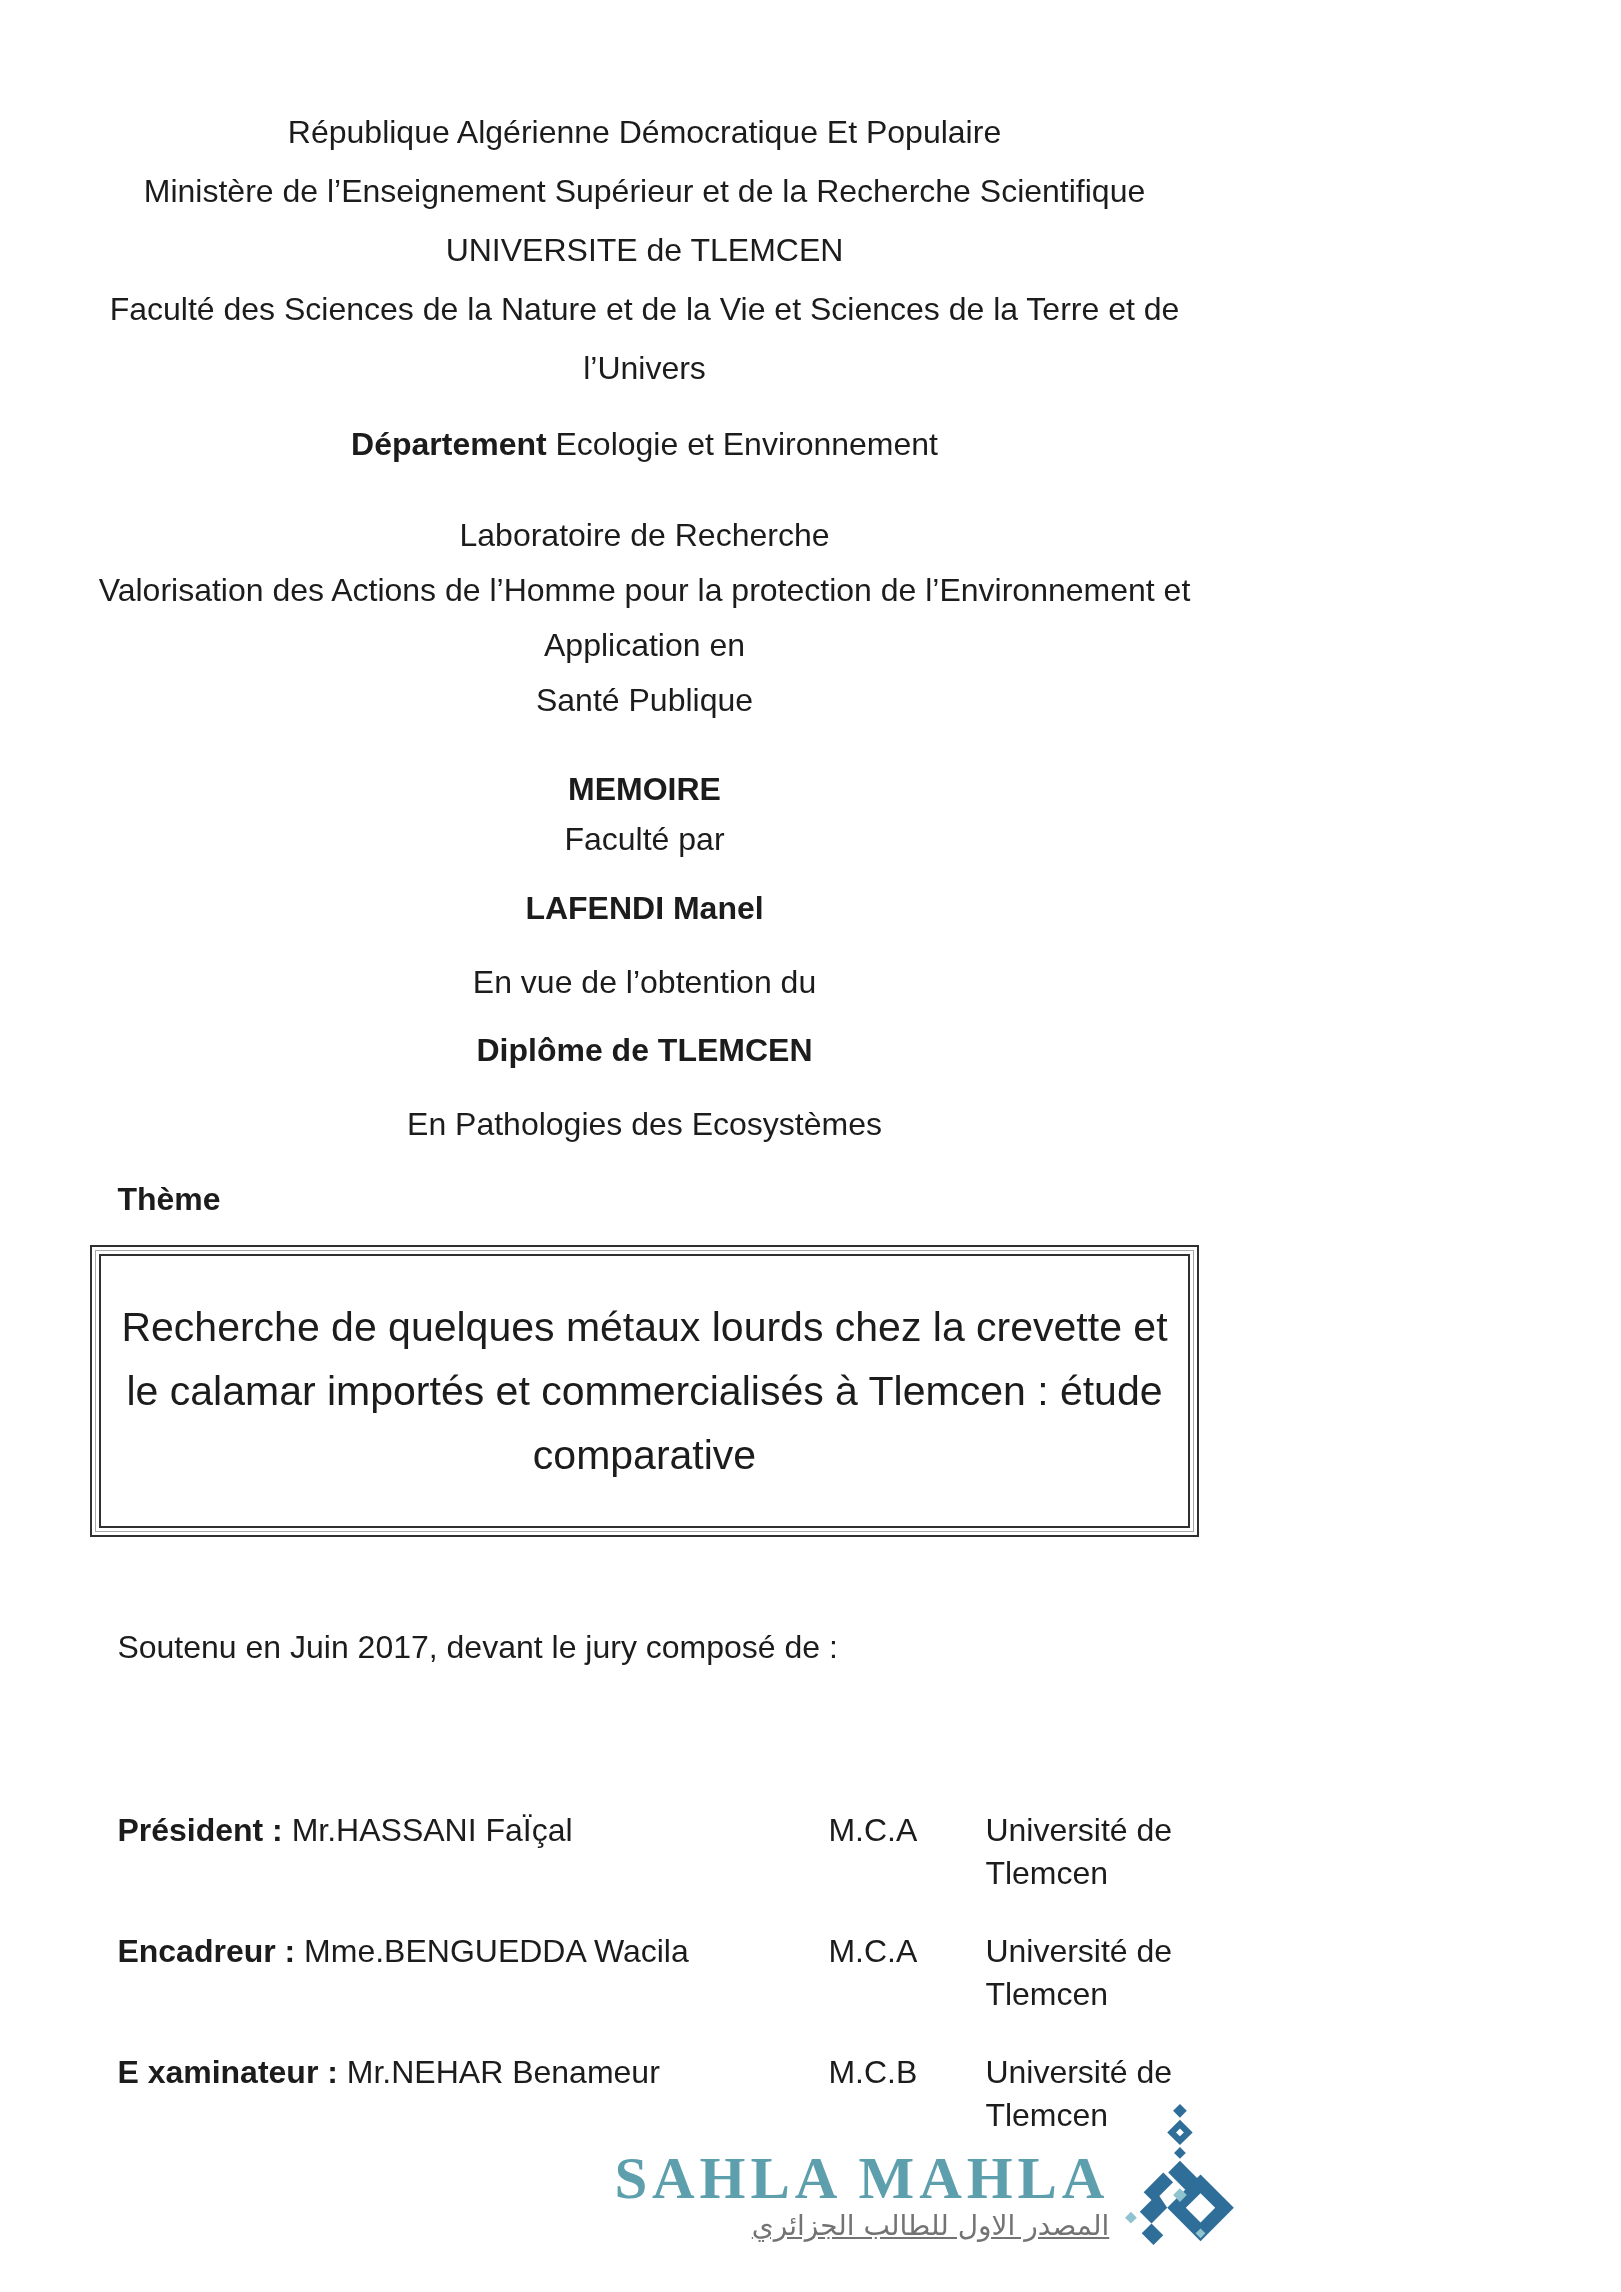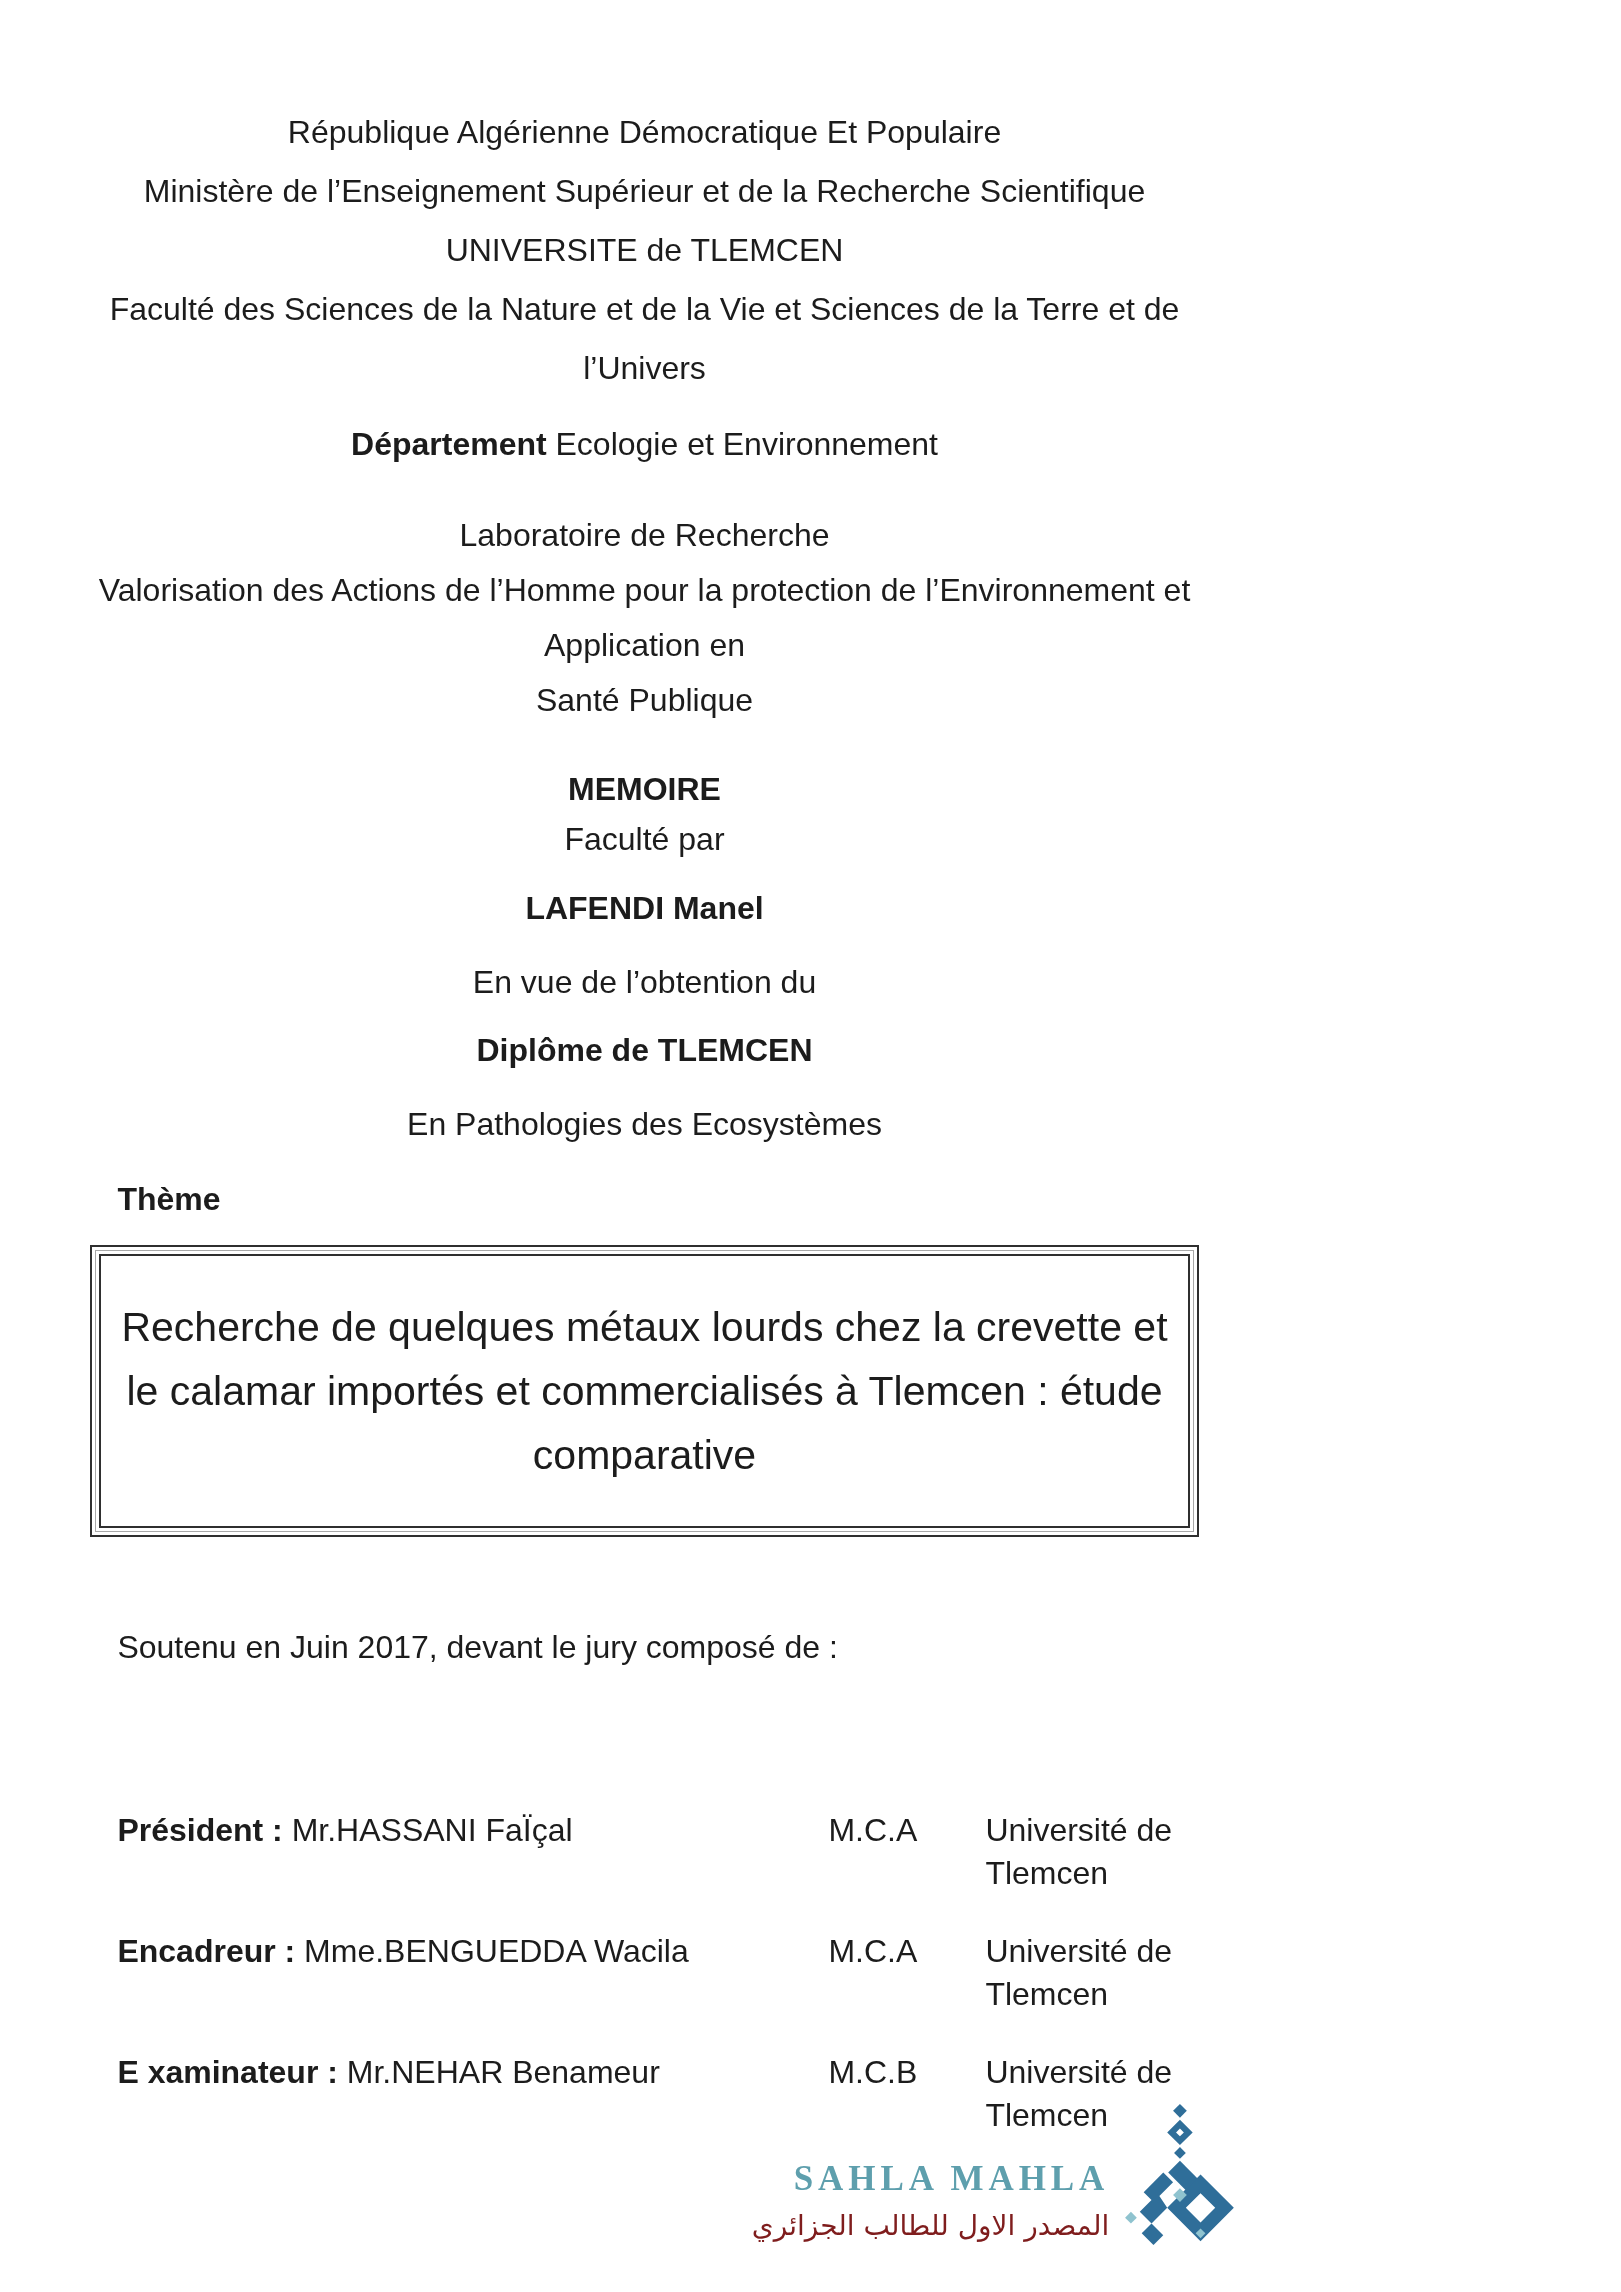--- a/index.html
+++ b/index.html
@@ -75,33 +75,34 @@
     top: 2102px;
     right: 54px;
     display: flex;
     align-items: flex-end;
     gap: 9.8px;
   }
   .brand-text-block { text-align: right; padding-bottom: 2px; }
   .brand-name {
     font-family: "Liberation Serif", "DejaVu Serif", serif;
     font-weight: bold;
-    font-size: 35px;
+    font-size: 59px;
     line-height: 51px;
     letter-spacing: 4.9px;
     color: #5e9fad;
     white-space: nowrap;
   }
   .brand-tagline {
     font-family: "DejaVu Sans", sans-serif;
     font-size: 28px;
     line-height: 43px;
-    color: #7f1d1d;
+    color: #737373;
     direction: rtl;
     white-space: nowrap;
+    text-decoration: underline;
   }
   .brand-icon { display: block; }
 </style>
 </head>
 <body>
 
 <div class="page">
 
   <div class="header-block center">
     <div>République Algérienne Démocratique Et Populaire</div>

